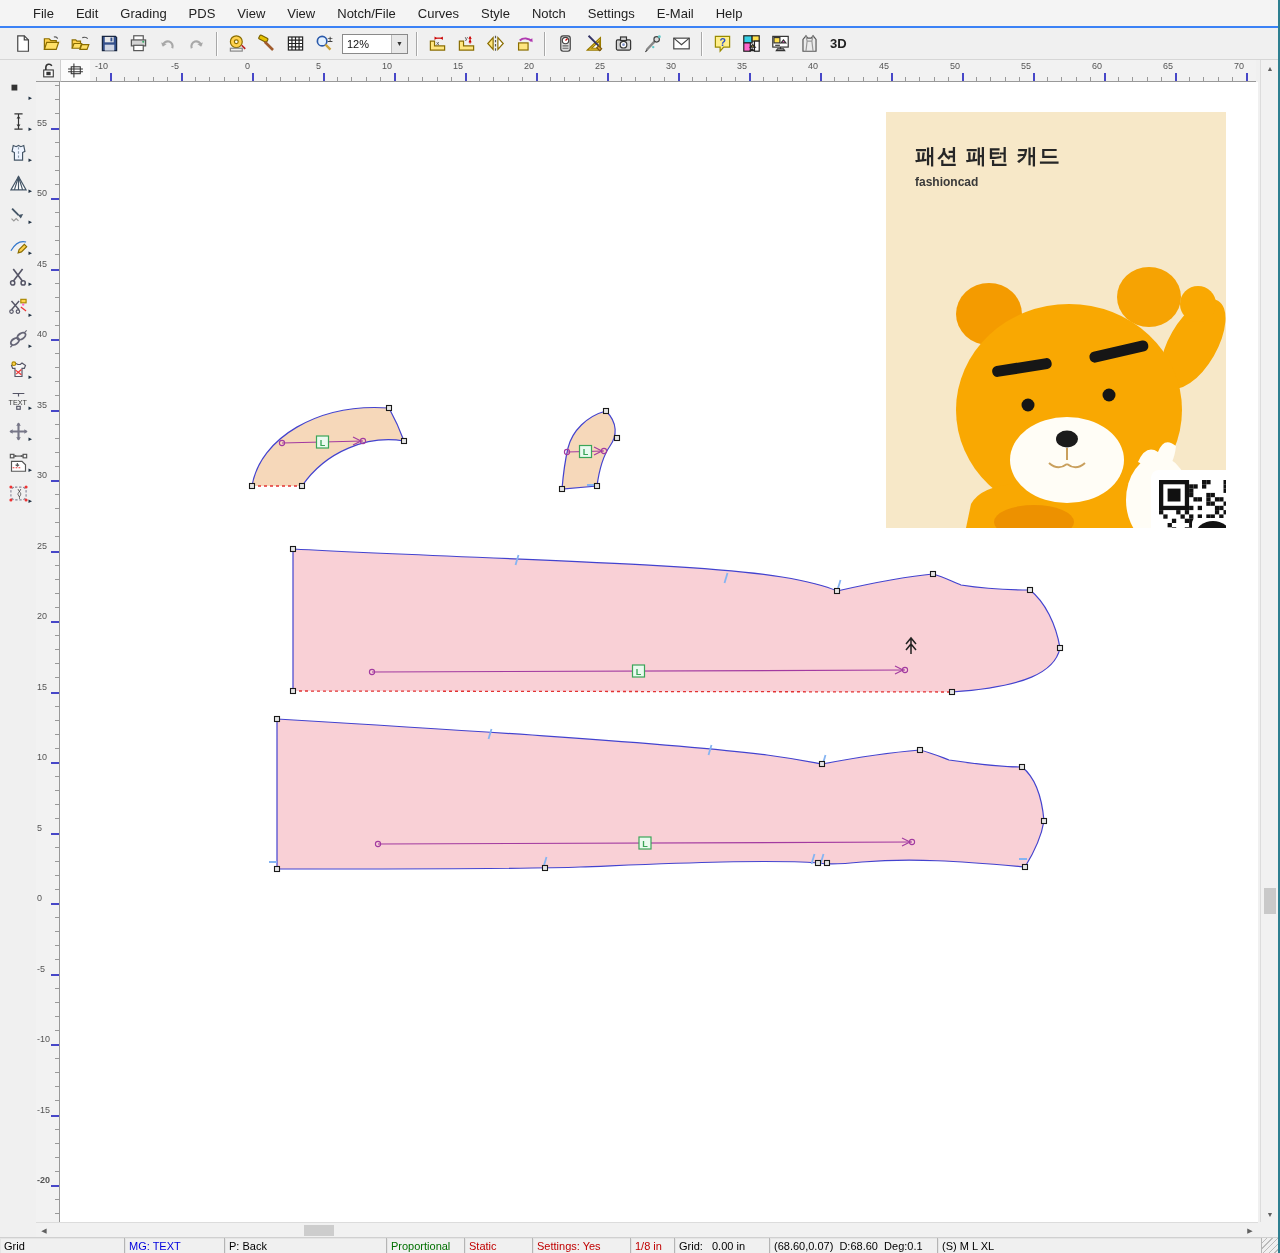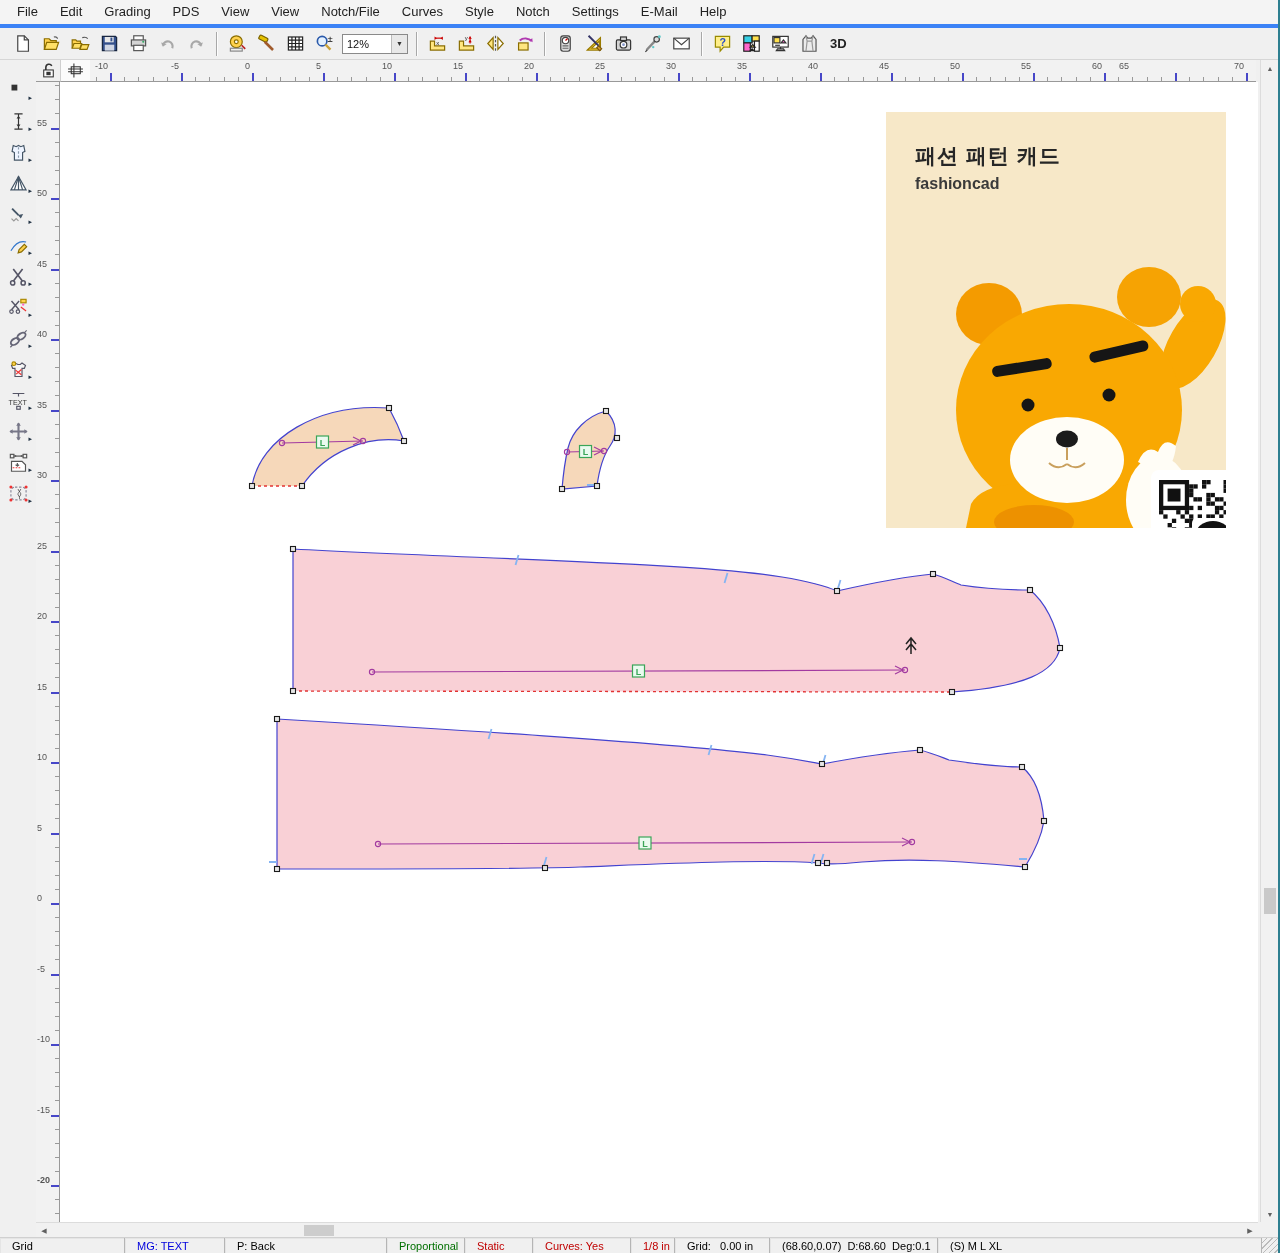--- a/index.html
+++ b/index.html
@@ -1,21 +1,21 @@
 <!DOCTYPE html>
 <html><head>
 <meta charset="utf-8">
 <style>
   html,body{margin:0;padding:0;background:#d8d8d8;}
   *{box-sizing:border-box;}
   .window{position:relative;width:1280px;height:1253px;background:#f0f0f0;
     font-family:"Liberation Sans",sans-serif;overflow:hidden;border-right:2px solid #2e7f90;}
   
   .menubar{position:absolute;left:0;top:0;width:100%;height:28px;background:#f4f4f4;
-    display:flex;align-items:flex-start;padding-left:6px;border-bottom:4px solid #3b82f6;}
+    display:flex;align-items:center;padding-left:22px;border-bottom:2px solid #3b82f6;}
   .menu-item{padding:4px 11px;font-size:13px;color:#222;cursor:default;}
   
   .toolbar{position:absolute;left:0;top:28px;width:100%;height:32px;background:#f0f0f0;
     display:flex;align-items:center;padding-left:8px;border-bottom:1px solid #d6d6d6;}
   .tb-btn{width:27px;height:26px;border:1px solid transparent;background:transparent;
     display:flex;align-items:center;justify-content:center;padding:0;margin:0 1px;}
   .tb-btn svg{width:19px;height:19px;}
   .tb-sep{width:2px;height:24px;margin:0 5px;border-left:1px solid #a8a8a8;border-right:1px solid #fdfdfd;}
   .tb-select{width:66px;height:20px;border:1px solid #8a8a8a;background:#fff;display:flex;
     align-items:center;margin:0 3px;font-size:11px;}
@@ -44,37 +44,37 @@
   .vruler{position:absolute;left:36px;top:82px;width:24px;height:1140px;background:#f2f2f2;
     border-right:1px solid #999;overflow:hidden;}
   .v-tick{position:absolute;right:0;height:1px;background:#999;}
   .v-tick.major{height:2px;background:#4747c8;}
   .v-lbl{position:absolute;left:1px;font-size:9px;color:#555;}
   
   .canvas{position:absolute;left:60px;top:82px;width:1198px;height:1140px;background:#ffffff;overflow:hidden;}
   .canvas > svg.drawing{position:absolute;left:0;top:0;}
   .banner{position:absolute;left:826px;top:30px;width:340px;height:416px;background:#f7e8c8;overflow:hidden;}
   .banner .ttl{position:absolute;left:29px;top:30px;font-size:21px;font-weight:bold;color:#262626;margin:0;letter-spacing:1px;}
-  .banner .sub{position:absolute;left:29px;top:63px;font-size:16px;font-weight:bold;color:#3a3a3a;}
+  .banner .sub{position:absolute;left:29px;top:63px;font-size:12px;font-weight:bold;color:#3a3a3a;}
   .banner svg.ryan{position:absolute;left:0;top:80px;width:340px;height:336px;}
   .banner svg.qr{position:absolute;left:265px;top:358px;width:124px;height:130px;}
   
   .hscroll{position:absolute;left:36px;top:1222px;width:1222px;height:15px;background:#f1f1f1;border-top:1px solid #dcdcdc;}
   .hscroll .thumb{position:absolute;left:268px;top:2px;width:30px;height:11px;background:#cdcdcd;}
   .hs-arrow{position:absolute;top:0;width:16px;height:15px;display:flex;align-items:center;justify-content:center;
     font-size:7px;color:#606060;}
   .vscroll{position:absolute;left:1260px;top:60px;width:18px;height:1162px;background:#f1f1f1;border-left:1px solid #dcdcdc;}
   .vscroll .thumb{position:absolute;left:3px;top:828px;width:12px;height:26px;background:#c9c9c9;}
   .vs-arrow{position:absolute;left:0;width:18px;height:16px;display:flex;align-items:center;justify-content:center;
     font-size:7px;color:#606060;}
   .corner-box{position:absolute;left:1258px;top:1222px;width:22px;height:15px;background:#f1f1f1;}
   
   .statusbar{position:absolute;left:0;top:1237px;width:100%;height:16px;background:#f0f0f0;
     display:flex;border-top:1px solid #d0d0d0;font-size:11px;}
-  .sb-panel{height:100%;display:flex;align-items:center;padding:0 12px;white-space:pre;
+  .sb-panel{height:100%;display:flex;align-items:center;padding:0 4px;white-space:pre;
     border-right:1px solid #b5b5b5;box-shadow:inset 1px 1px 0 #e5e5e5;overflow:hidden;}
   .sb-grip{width:16px;height:100%;margin-left:auto;
     background:repeating-linear-gradient(135deg,transparent 0 3px,#bbb 3px 4px);}
 </style>
 </head>
 <body>
 
 <div class="window">
   <div class="menubar">
       <div class="menu-item">File</div>
@@ -496,21 +496,21 @@
       <div class="h-tick" style="left: 971.4px; height: 4px;"></div>
       <div class="h-tick" style="left: 985.6px; height: 4px;"></div>
       <div class="h-tick" style="left: 999.8px; height: 4px;"></div>
       <div class="h-tick major" style="left: 1014px; height: 8px;"></div>
       <div class="h-lbl" style="left: 1014px;">60</div>
       <div class="h-tick" style="left: 1028.2px; height: 4px;"></div>
       <div class="h-tick" style="left: 1042.4px; height: 4px;"></div>
       <div class="h-tick" style="left: 1056.6px; height: 4px;"></div>
       <div class="h-tick" style="left: 1070.8px; height: 4px;"></div>
       <div class="h-tick major" style="left: 1085px; height: 8px;"></div>
-      <div class="h-lbl" style="left: 1041px;">65</div>
+      <div class="h-lbl" style="left: 1085px;">65</div>
       <div class="h-tick" style="left: 1099.2px; height: 4px;"></div>
       <div class="h-tick" style="left: 1113.4px; height: 4px;"></div>
       <div class="h-tick" style="left: 1127.6px; height: 4px;"></div>
       <div class="h-tick" style="left: 1141.8px; height: 4px;"></div>
       <div class="h-tick major" style="left: 1156px; height: 8px;"></div>
       <div class="h-lbl" style="left: 1156px;">70</div>
     </div>
   <div class="vruler">
       <div class="v-tick" style="top: 1131.2px; width: 4px;"></div>
       <div class="v-tick" style="top: 1117.1px; width: 4px;"></div>
@@ -949,20 +949,20 @@
     <div class="vs-arrow" style="bottom:0;">▼</div>
   </div>
   <div class="corner-box"></div>
 
   <div class="statusbar">
       <div class="sb-panel" style="color: rgb(0, 0, 0); width: 125px;">Grid</div>
       <div class="sb-panel" style="color: rgb(0, 0, 221); width: 100px;">MG: TEXT</div>
       <div class="sb-panel" style="color: rgb(0, 0, 0); width: 162px;">P: Back</div>
       <div class="sb-panel" style="color: rgb(0, 112, 0); width: 78px;">Proportional</div>
       <div class="sb-panel" style="color: rgb(192, 0, 0); width: 68px;">Static</div>
-      <div class="sb-panel" style="color: rgb(192, 0, 0); width: 98px;">Curves: Yes</div>
+      <div class="sb-panel" style="color: rgb(192, 0, 0); width: 98px;">Settings: Yes</div>
       <div class="sb-panel" style="color: rgb(192, 0, 0); width: 44px;">1/8 in</div>
       <div class="sb-panel" style="color: rgb(0, 0, 0); width: 95px;">Grid:   0.00 in</div>
       <div class="sb-panel" style="color: rgb(0, 0, 0); width: 168px;">(68.60,0.07)  D:68.60  Deg:0.1</div>
       <div class="sb-panel" style="color: rgb(0, 0, 0); flex: 1 1 0%;">(S) M L XL</div>
       <div class="sb-grip"></div>
     </div>
 </div>
 
 </body></html>

